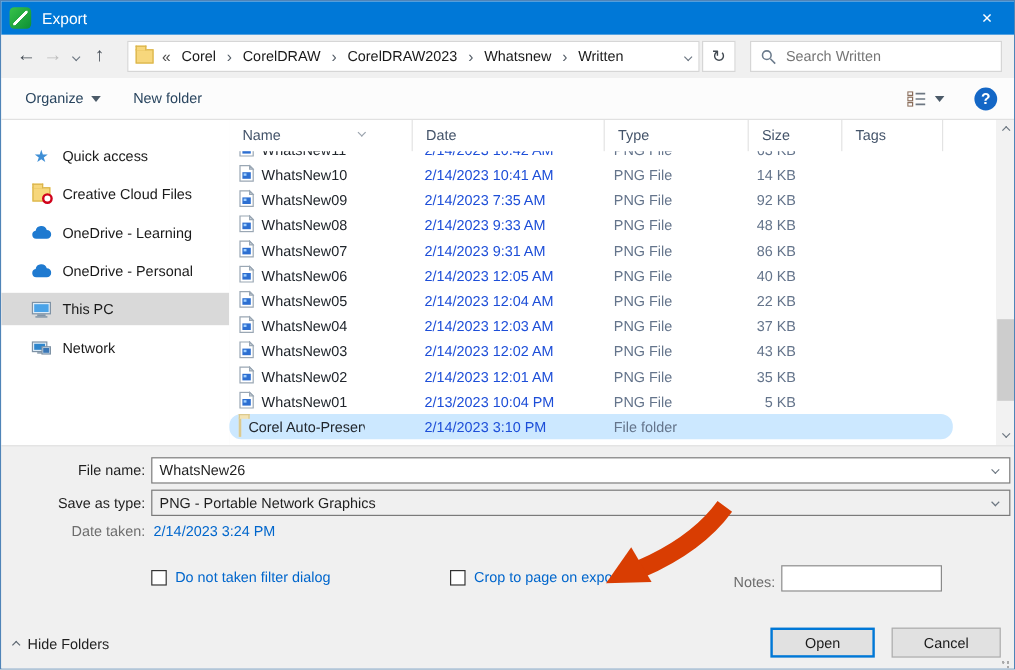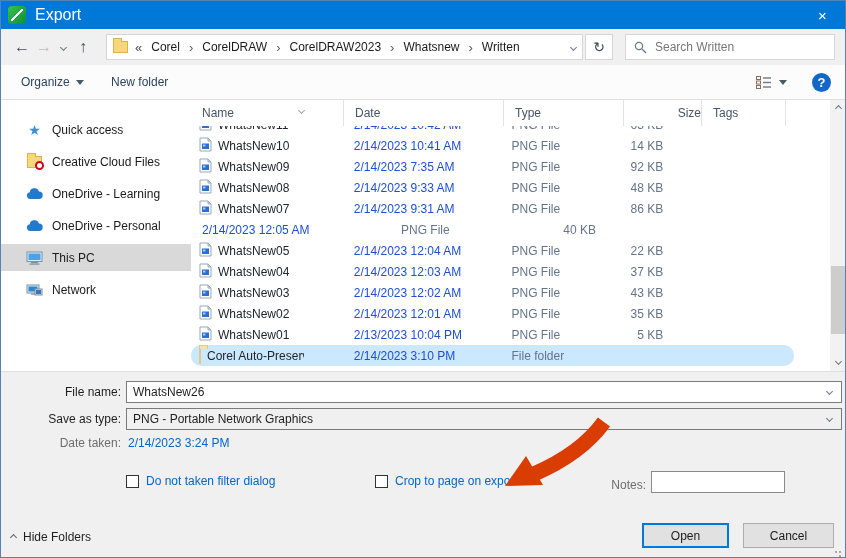--- a/index.html
+++ b/index.html
@@ -8,21 +8,21 @@
   #dialog { position:relative; width:846px; height:558px; background:#f0f0f0;
             border:1px solid #4f84b8; overflow:hidden; }
 
   
   .titlebar { position:absolute; left:0; top:0; width:100%; height:28px; background:#0078d7;
               display:flex; align-items:center; }
   .app-icon { width:18px; height:18px; margin-left:7px; border-radius:4px;
               background:linear-gradient(135deg,#37c24a,#0d8f34); position:relative; }
   .app-icon::after { content:""; position:absolute; left:3px; top:3px; width:12px; height:12px;
               background:linear-gradient(135deg,transparent 42%,#ffffff 42%,#ffffff 58%,transparent 58%); }
-  .win-title { color:#ffffff; margin-left:9px; font-size:16px; }
+  .win-title { color:#ffffff; margin-left:9px; font-size:13px; }
   .close-btn { position:absolute; right:0; top:0; width:45px; height:28px; color:#ffffff;
                font-size:15px; display:flex; align-items:center; justify-content:center; cursor:default; }
 
   
   .navrow { position:absolute; left:0; top:28px; width:100%; height:36px; background:#f0f0f0; }
   .nav-glyph { position:absolute; top:0; height:36px; display:flex; align-items:center;
                justify-content:center; font-size:16px; color:#444c55; }
   .chev { display:inline-block; border:solid #6d7782; border-width:0 1px 1px 0; padding:2.6px;
           transform:rotate(45deg); }
   .chev.up { transform:rotate(-135deg); }
@@ -314,20 +314,29 @@
                 <rect x="4" y="7.5" width="2.4" height="2" fill="#9fd0ff"></rect>
               </svg></span>
             <span>WhatsNew07</span>
           </div>
           <div class="cell c-date">2/14/2023 9:31 AM</div>
           <div class="cell c-type">PNG File</div>
           <div class="cell c-size">86 KB</div>
           <div class="cell c-tags"></div>
         </div>
         <div class="frow">
+          <div class="cell c-name">
+            <span><svg width="13" height="15" viewBox="0 0 13 15">
+                <path d="M1,1 h8 l3,3 v10 h-11 z" fill="#ffffff" stroke="#9aa7b4"></path>
+                <path d="M9,1 l3,3 h-3 z" fill="#d7dee5" stroke="#9aa7b4"></path>
+                <rect x="3" y="6.5" width="7" height="5.5" fill="#2d6fd1"></rect>
+                <rect x="4" y="7.5" width="2.4" height="2" fill="#9fd0ff"></rect>
+              </svg></span>
+            <span>WhatsNew06</span>
+          </div>
           <div class="cell c-date">2/14/2023 12:05 AM</div>
           <div class="cell c-type">PNG File</div>
           <div class="cell c-size">40 KB</div>
           <div class="cell c-tags"></div>
         </div>
         <div class="frow">
           <div class="cell c-name">
             <span><svg width="13" height="15" viewBox="0 0 13 15">
                 <path d="M1,1 h8 l3,3 v10 h-11 z" fill="#ffffff" stroke="#9aa7b4"></path>
                 <path d="M9,1 l3,3 h-3 z" fill="#d7dee5" stroke="#9aa7b4"></path>
@@ -416,21 +425,21 @@
         <div class="hcell" style="width: 153px;">
           <span>Name</span>
           <span class="sortchev"><span class="chev small" style="border-color:#9aa3ad;"></span></span>
         </div>
         <div class="hcell" style="width: 160px;">
           <span>Date</span>
         </div>
         <div class="hcell" style="width: 120px;">
           <span>Type</span>
         </div>
-        <div class="hcell" style="width: 78px; justify-content: flex-end;">
+        <div class="hcell" style="width: 78px;">
           <span>Size</span>
         </div>
         <div class="hcell" style="width: 84px;">
           <span>Tags</span>
         </div>
         <div class="hcell" style="flex: 1 1 0%; border-right: none;"></div>
       </div>
   </div>
 
   <div class="vscroll">

